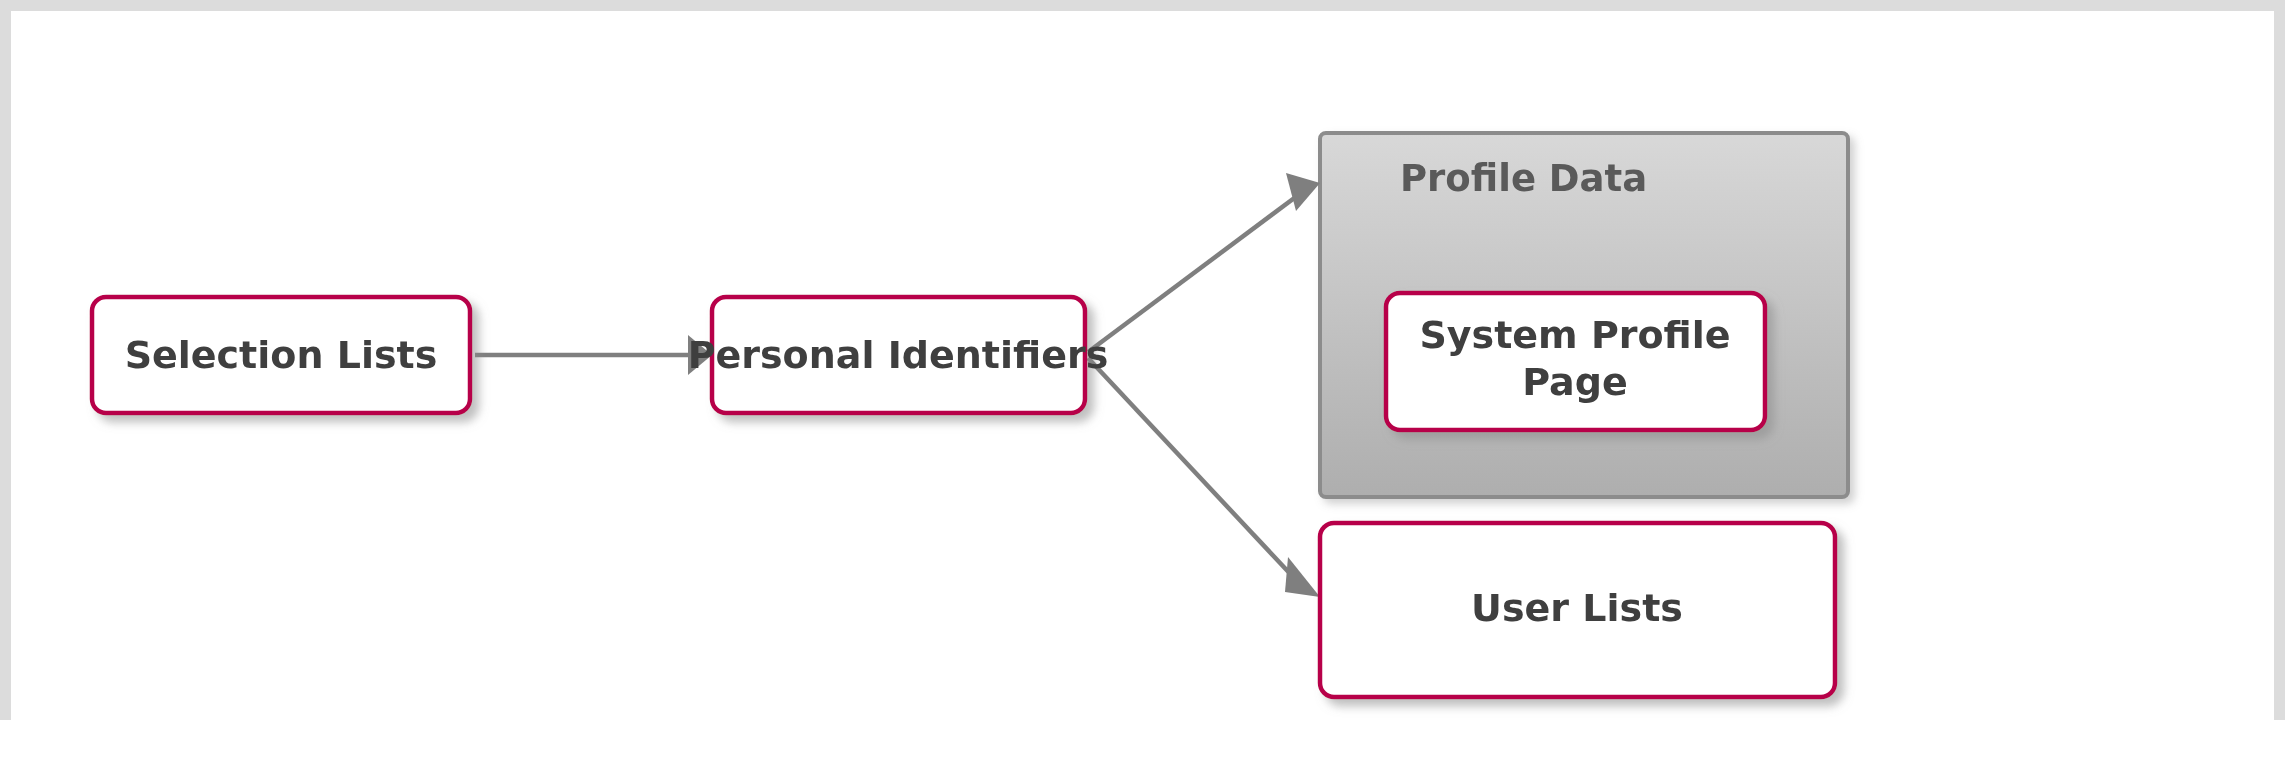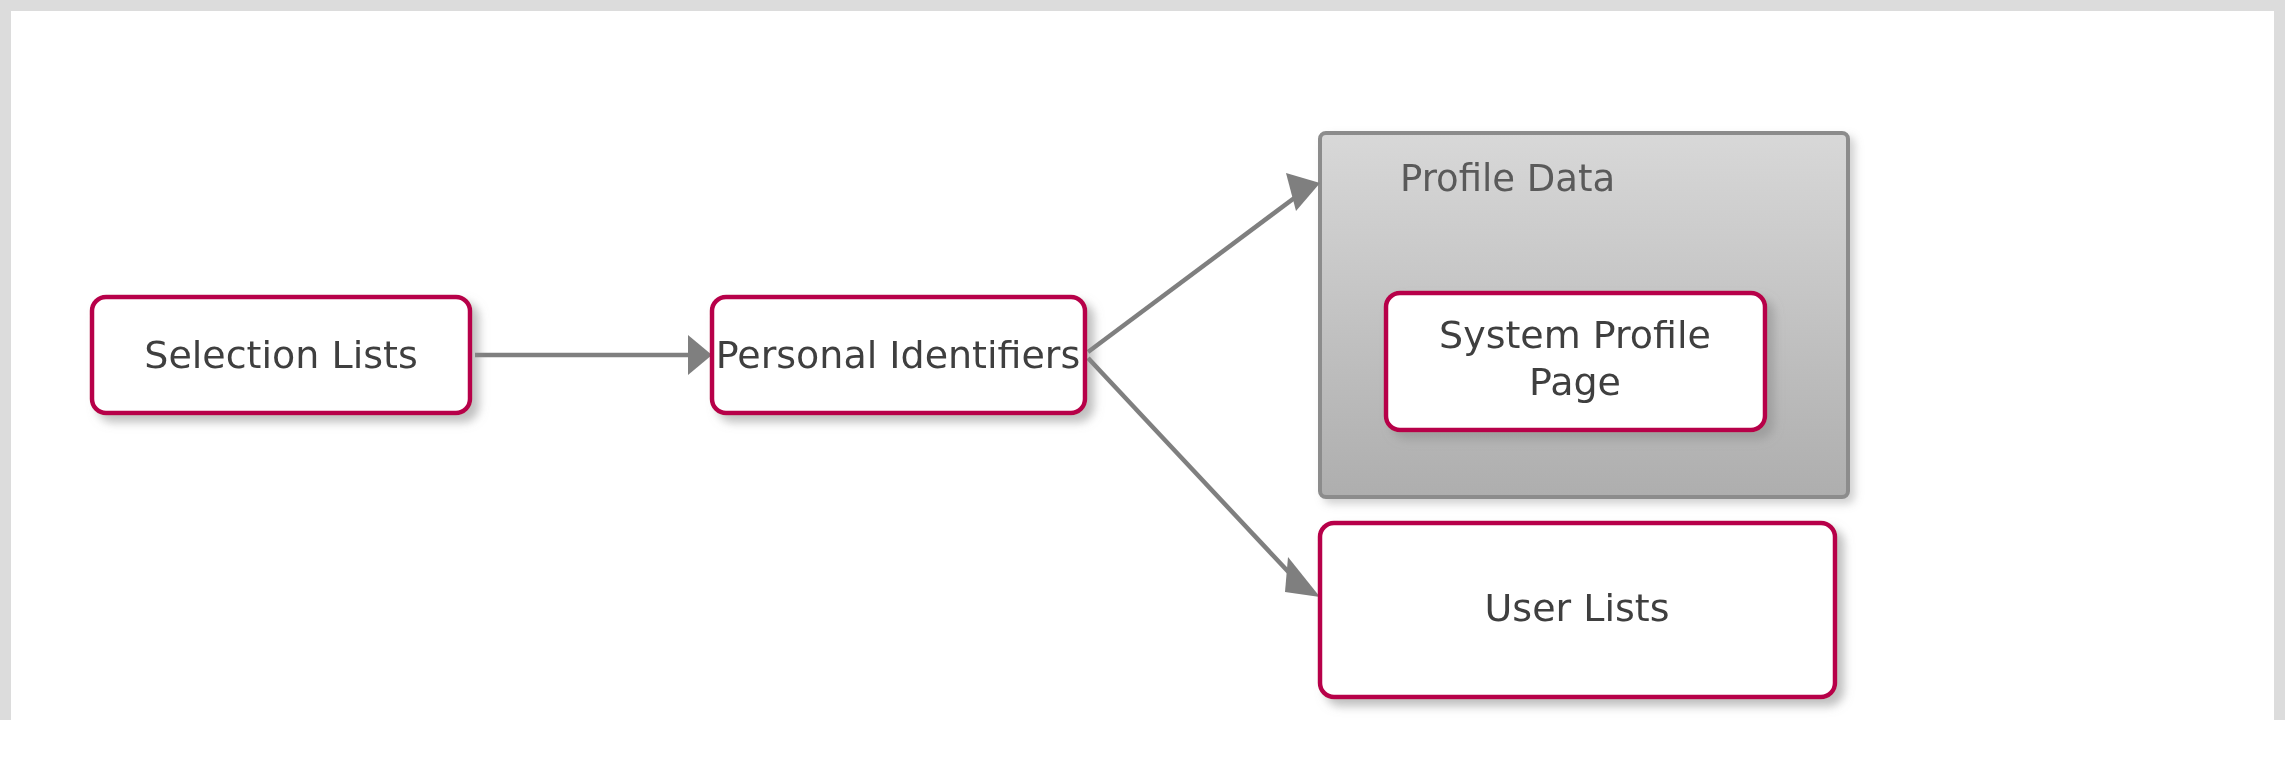--- a/index.html
+++ b/index.html
@@ -8,20 +8,21 @@
     background: #ffffff;
   }
   #page {
     position: relative;
     width: 2285px;
     height: 720px;
     box-sizing: border-box;
     background: #d946ef;
     font-family: "DejaVu Sans", sans-serif;
     overflow: hidden;
+    font-weight: bold;
   }
   
   #canvas-frame {
     position: absolute;
     left: 0;
     top: 0;
     width: 2285px;
     height: 774px;
     box-sizing: border-box;
     border: 11px solid #dcdcdc;

